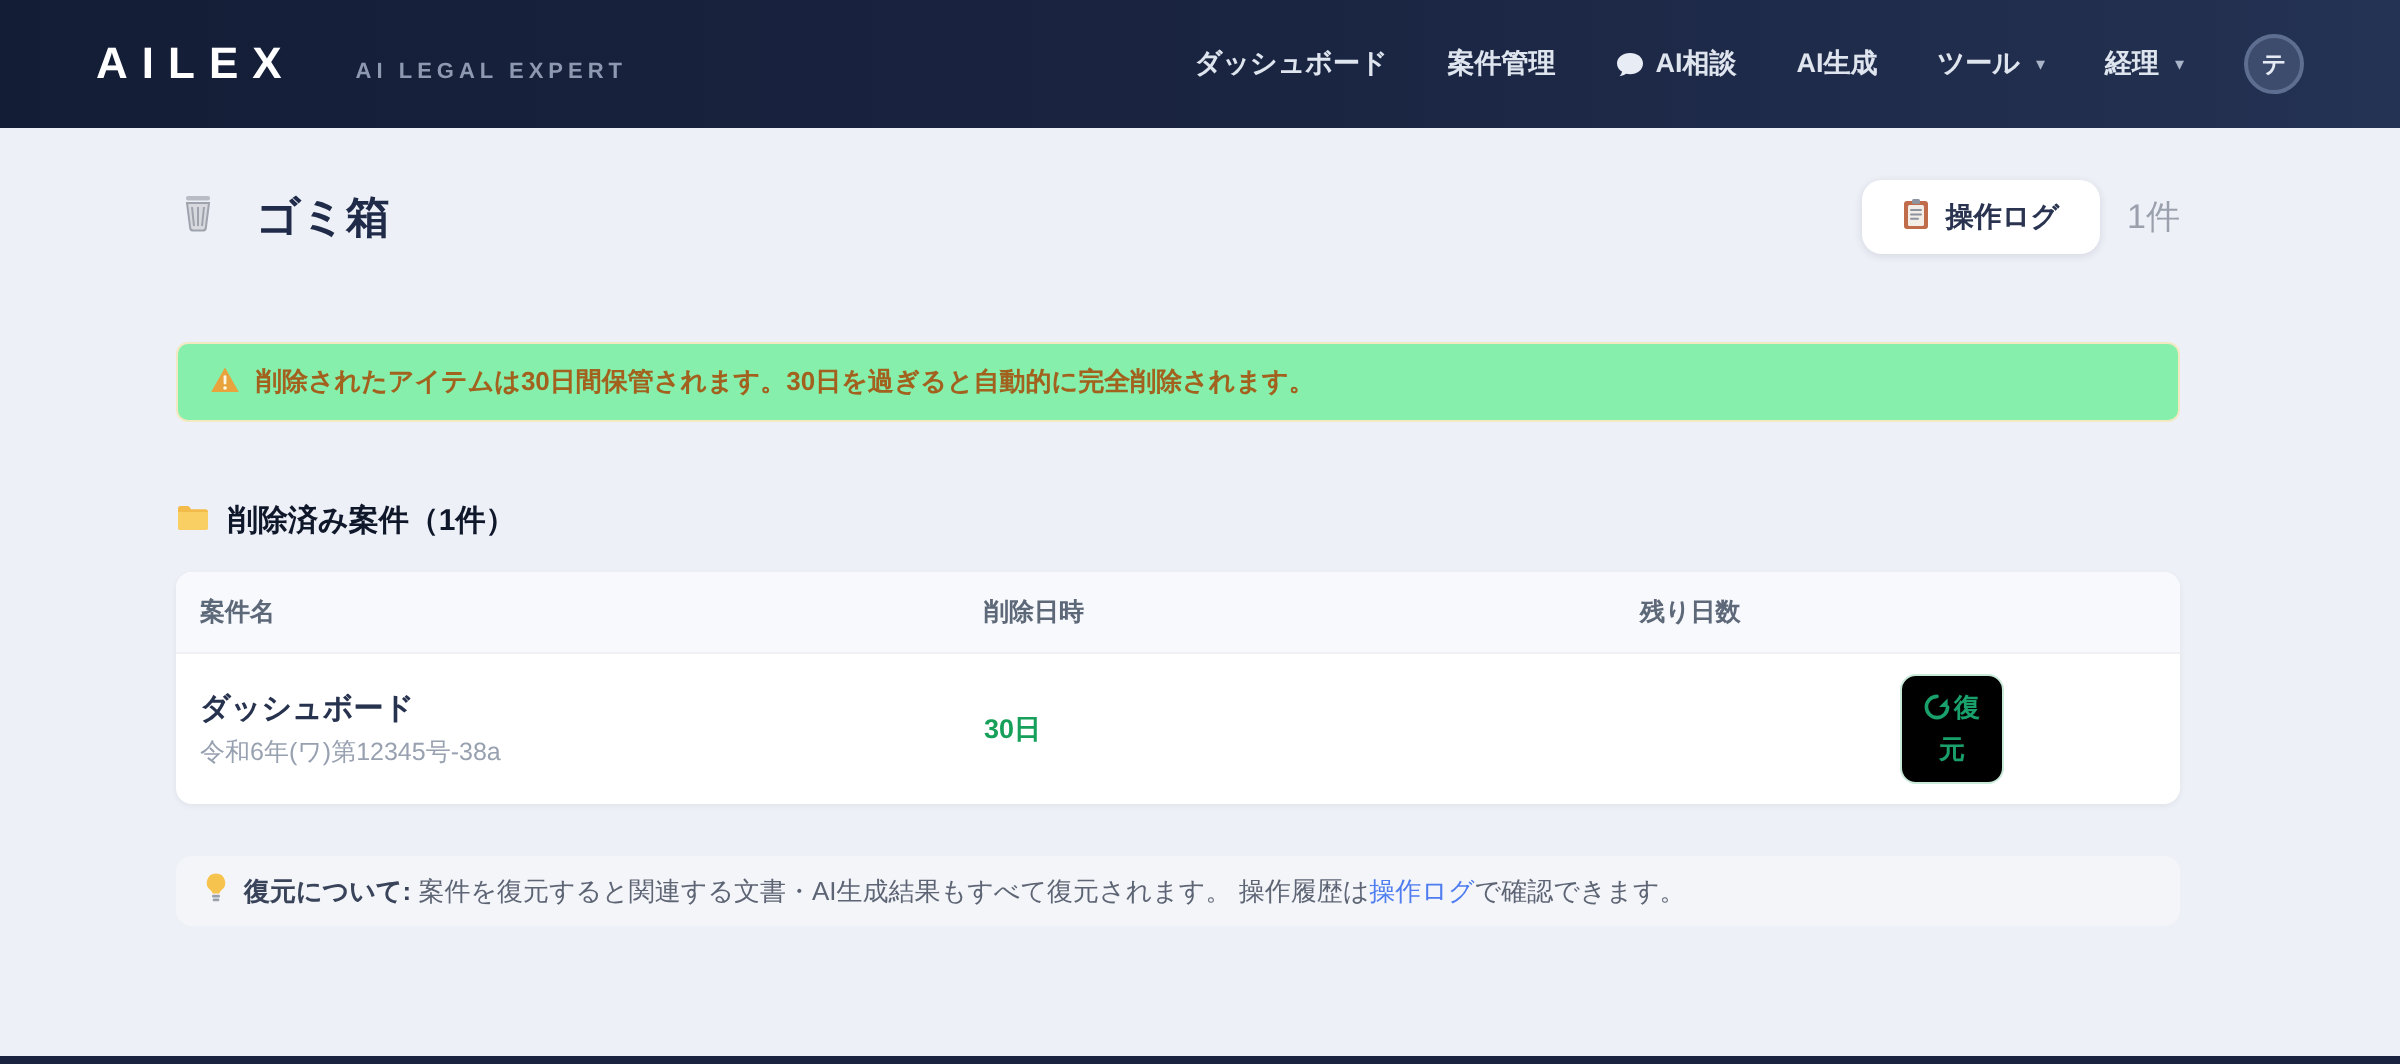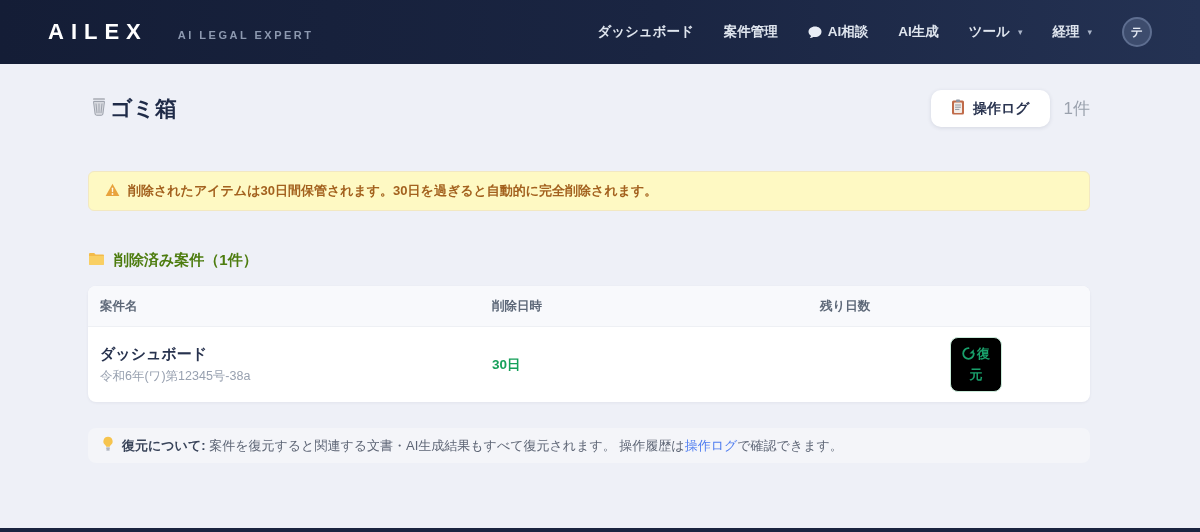--- a/index.html
+++ b/index.html
@@ -36,45 +36,45 @@
     background:#3d4c6d; border:2px solid #5e6e90;
     color:#e6ebf5; font-size:12px; font-weight:700;
     display:flex; align-items:center; justify-content:center;
   }
 
   
   .main { width:1002px; margin-left:88px; }
 
   .title-row { margin-top:26px; display:flex; align-items:center; }
   .page-title {
-    display:flex; align-items:center; gap:0;
+    display:flex; align-items:center; gap:18px;
     color:#1f2b48; font-size:22px; font-weight:700;
   }
   .title-actions { margin-left:auto; display:flex; align-items:center; gap:14px; }
   .log-button {
     background:#ffffff; border:none; border-radius:10px;
     box-shadow:0 1px 4px rgba(30,42,72,0.12);
     padding:9px 20px; font-size:14px; font-weight:600; color:#2a3450;
     display:flex; align-items:center; gap:8px; cursor:pointer;
     font-family:inherit;
   }
   .count-badge { font-size:17px; color:#9aa1ad; }
 
   .warning {
     margin-top:44px;
-    background:#fef9c3; border:1px solid #f2e8c2; border-radius:6px;
+    background:#86efac; border:1px solid #f2e8c2; border-radius:6px;
     padding:10px 16px;
     display:flex; align-items:center; gap:8px;
     font-size:13px; font-weight:600; color:#a3611e;
   }
 
   .section-heading {
     margin-top:40px;
     display:flex; align-items:center; gap:9px;
-    font-size:15px; font-weight:700; color:#4d7c0f;
+    font-size:15px; font-weight:700; color:#0f172a;
   }
 
   
   .card {
     margin-top:16px; background:#ffffff; border-radius:8px;
     box-shadow:0 1px 3px rgba(30,42,72,0.06); overflow:hidden;
   }
   .t-row {
     display:grid; grid-template-columns:392px 328px 186px 1fr;
     align-items:center; padding:0 12px;

